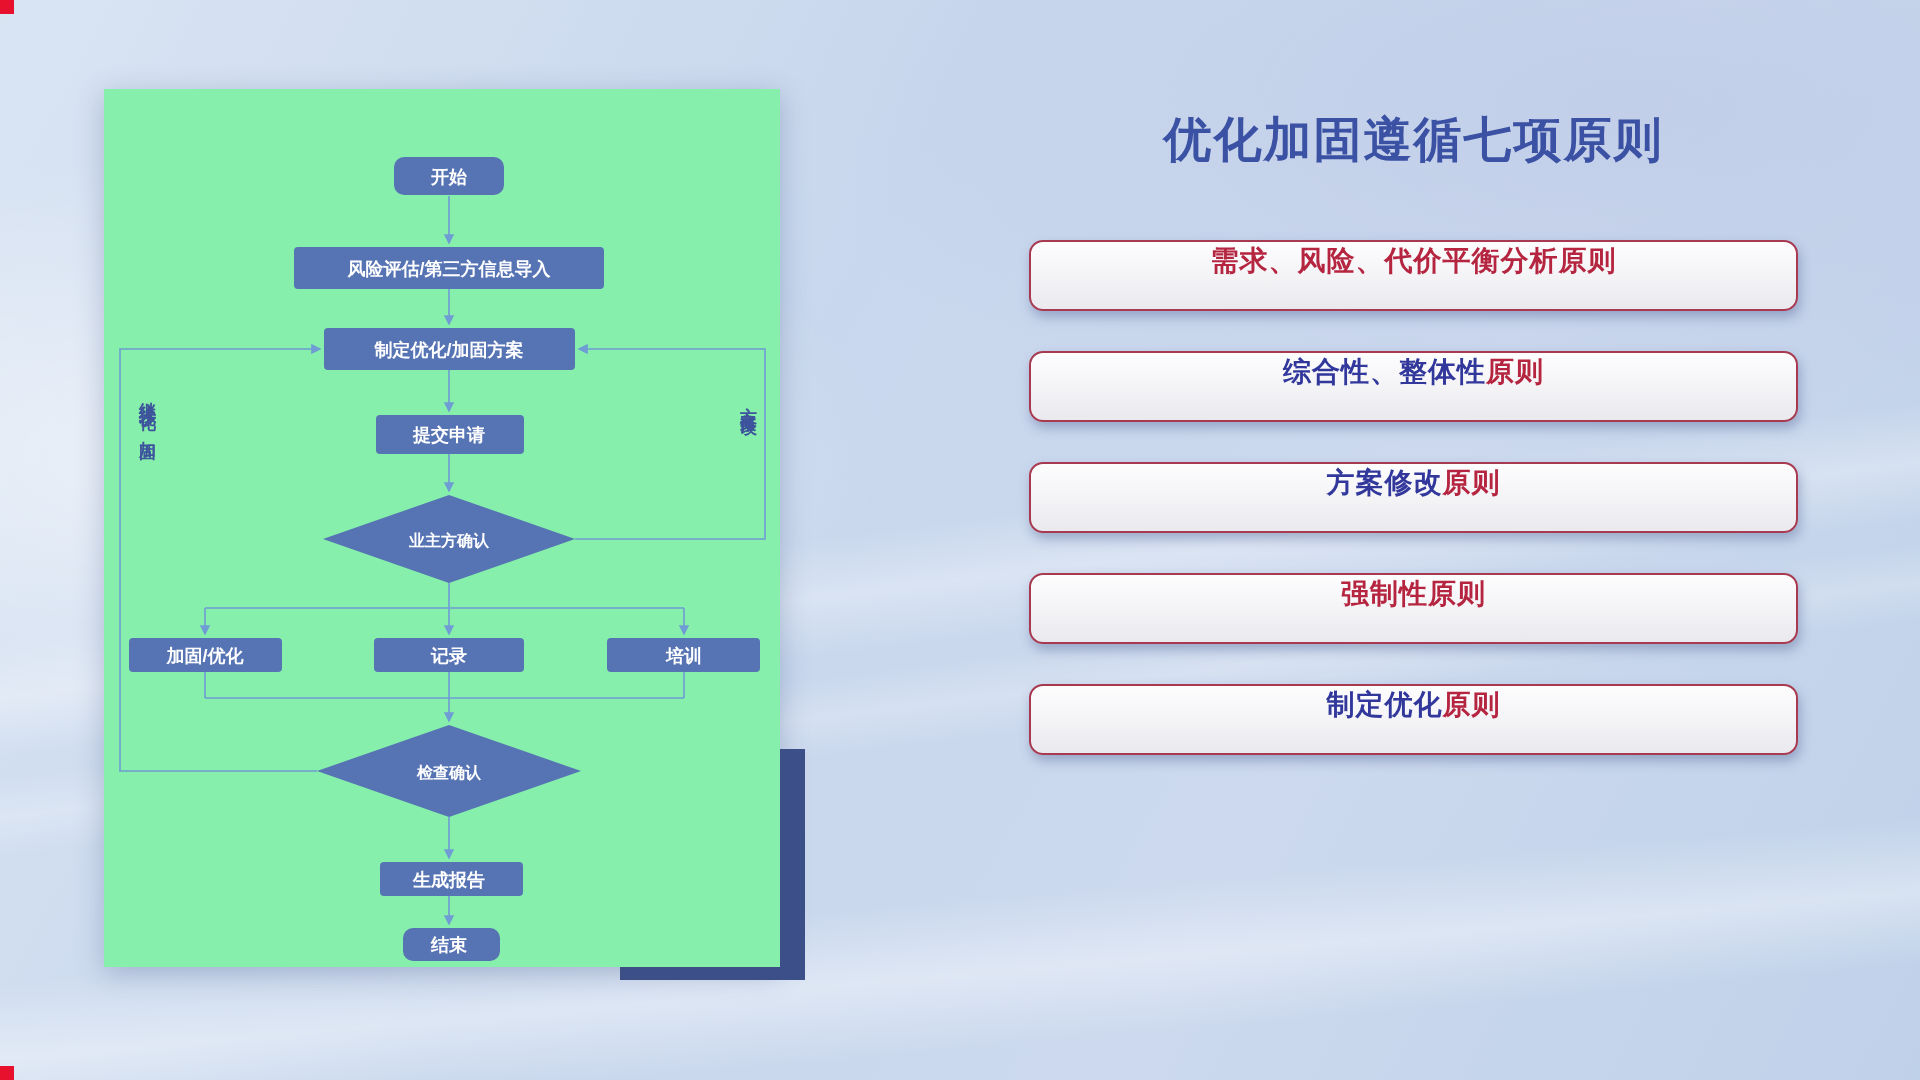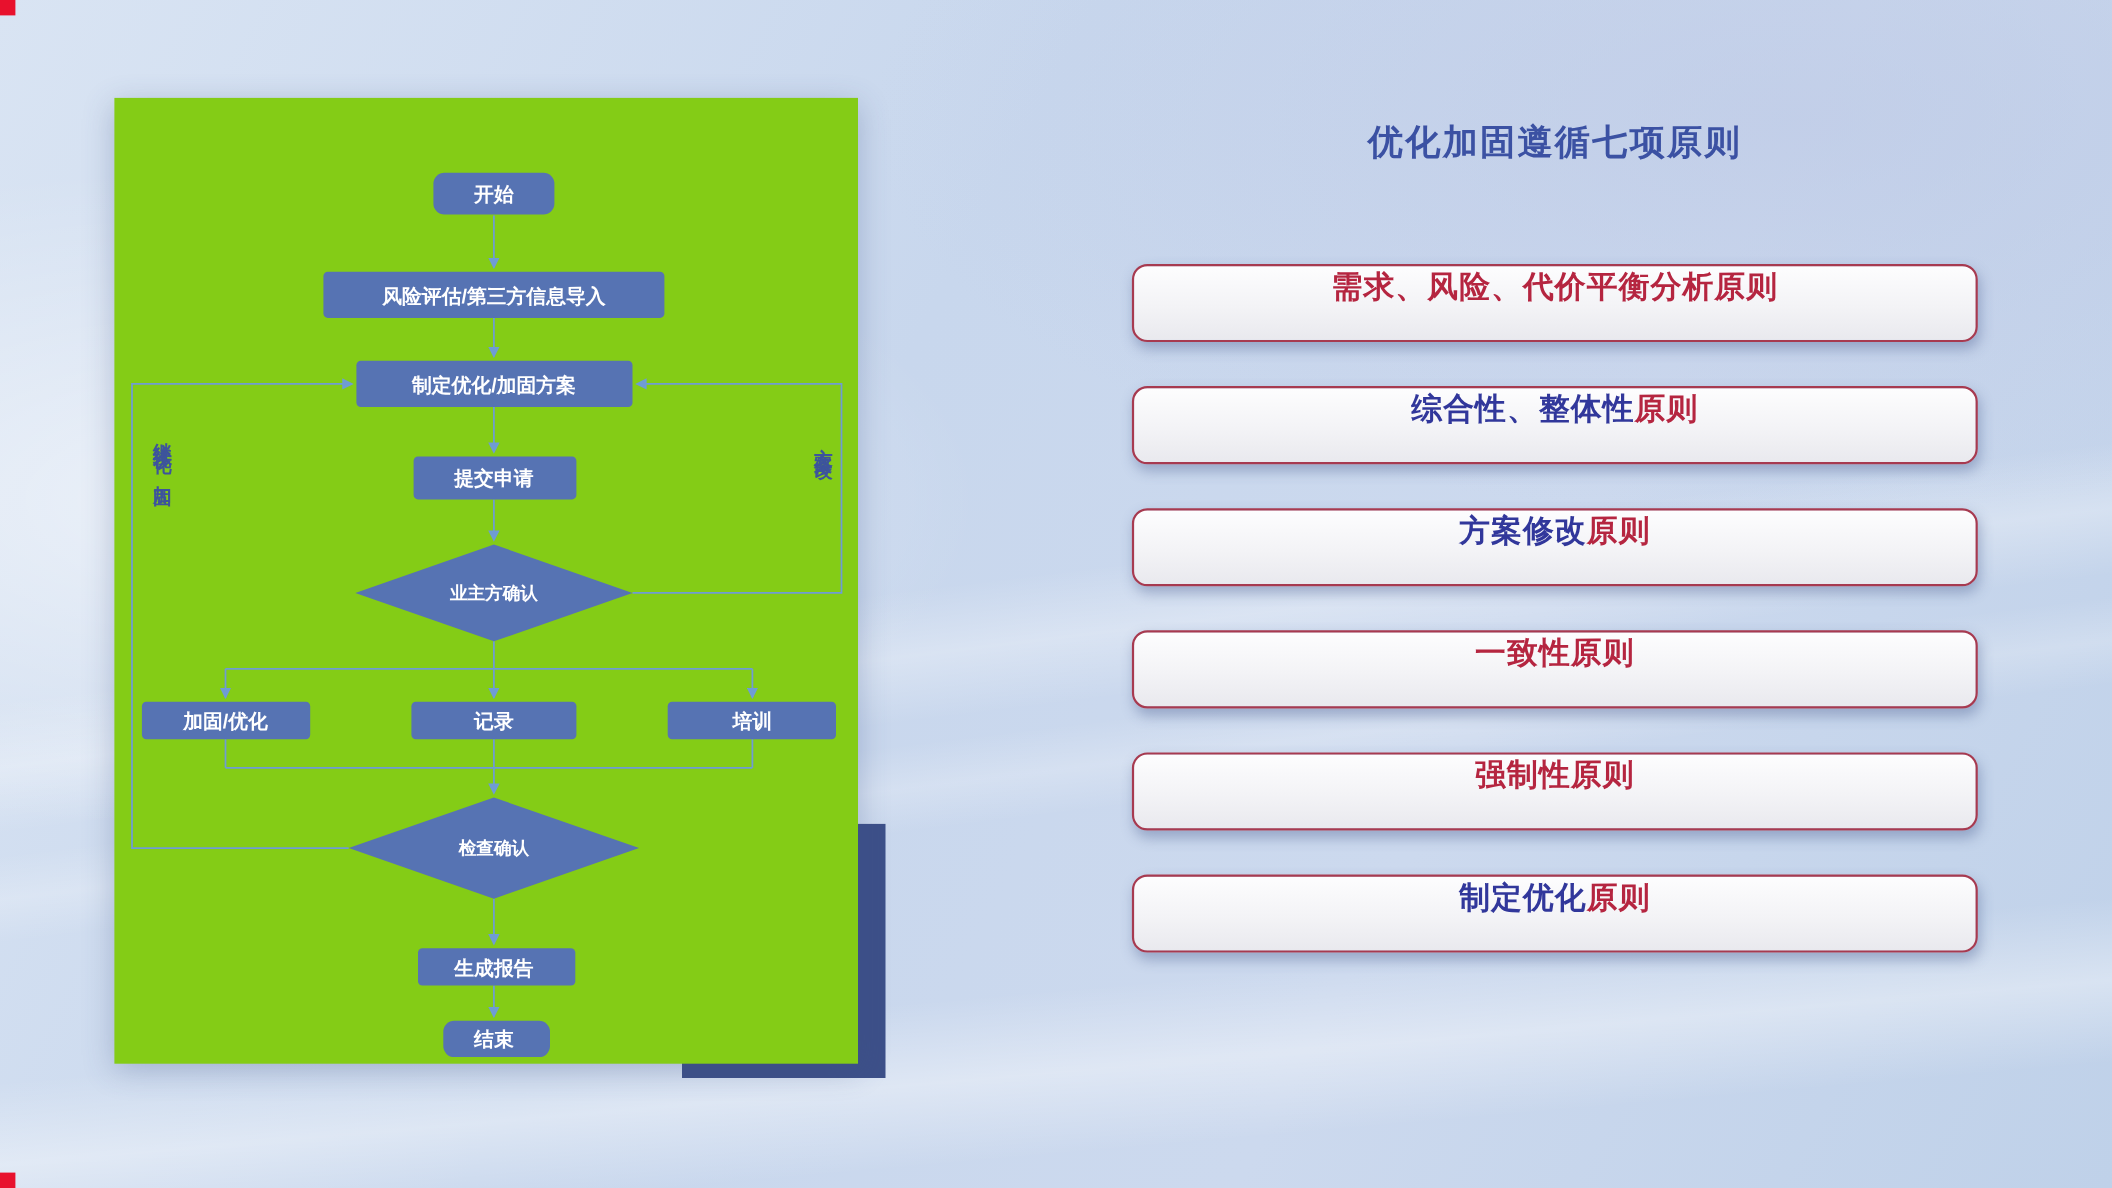--- a/index.html
+++ b/index.html
@@ -26,40 +26,40 @@
 
   .corner-mark { position: absolute; left: 0; width: 14px; height: 14px;
                  background: var(--corner-marker-red, #e8112d); z-index: 6; }
   .corner-mark.top { top: 0; }
   .corner-mark.bottom { bottom: 0; }
 
   
   .card-shadow-block { position: absolute; left: 620px; top: 749px; width: 185px; height: 231px;
                        background: var(--card-shadow-block, #3d5089); z-index: 1; }
   .flow-card { position: absolute; left: 104px; top: 89px; width: 676px; height: 878px;
-               background: #84cc16; box-shadow: 0 6px 26px rgba(60,80,130,.30); z-index: 2; }
+               background: #86efac; box-shadow: 0 6px 26px rgba(60,80,130,.30); z-index: 2; }
   .flow-svg { position: absolute; left: 0; top: 0; }
 
   .flow-line { fill: none; stroke: var(--flow-line, #6f9cd4); stroke-width: 1.6; }
   .arrowhead { fill: var(--flow-line, #6f9cd4); }
   .flow-node { fill: var(--flow-box-fill, #5673b3); }
   .flow-text { fill: #ffffff; font-weight: bold; font-size: 18px;
                text-anchor: middle; dominant-baseline: central;
                font-family: "Liberation Sans", "DejaVu Sans", sans-serif; }
   .flow-text.sm { font-size: 16px; }
 
   .vlabel { position: absolute; writing-mode: vertical-lr; text-orientation: upright;
             color: var(--flow-side-label, #3d549c); font-weight: bold; font-size: 17px;
             letter-spacing: 4px; z-index: 3; }
   .vlabel.left { left: 32px; top: 299px; }
   .vlabel.right { left: 633px; top: 305px; }
 
   
   .page-title { position: absolute; left: 1029px; top: 108px; width: 769px; margin: 0;
-                text-align: center; font-size: 32px; font-weight: bold; letter-spacing: 2px;
+                text-align: center; font-size: 48px; font-weight: bold; letter-spacing: 2px;
                 color: var(--title-blue, #3b51a3); z-index: 2; }
   .principles { position: absolute; left: 1029px; top: 240px; width: 769px; z-index: 2; }
   .p-box { display: flex; justify-content: center;
            height: 71px; margin-bottom: 40px; border-radius: 14px;
            border: 2px solid var(--principle-border, #a73a50);
            background: linear-gradient(180deg, #fdfdfe 0%, #f3f3f6 55%, #e9e9ee 100%);
            box-shadow: 2px 6px 12px rgba(54,74,130,.35);
            font-size: 28px; font-weight: bold; letter-spacing: 1px; }
   .p-box .pb { color: var(--principle-blue, #31379b); white-space: pre; font-family: Liberation Serif, serif; }
   .p-box .pr { color: var(--principle-red, #b52540); white-space: pre; }
@@ -142,23 +142,19 @@
   <div class="p-box">
     <span class="pb">综合性、整体性</span>
       <span class="pr">原则</span>
   </div>
   <div class="p-box">
     <span class="pb">方案修改</span>
       <span class="pr">原则</span>
   </div>
   <div class="p-box">
     <span class="pb"></span>
-      <span class="pr">一致性原则</span>
-  </div>
-  <div class="p-box">
-    <span class="pb"></span>
       <span class="pr">强制性原则</span>
   </div>
   <div class="p-box">
     <span class="pb">制定优化</span>
       <span class="pr">原则</span>
   </div>
 </div>
 
 </body></html>

